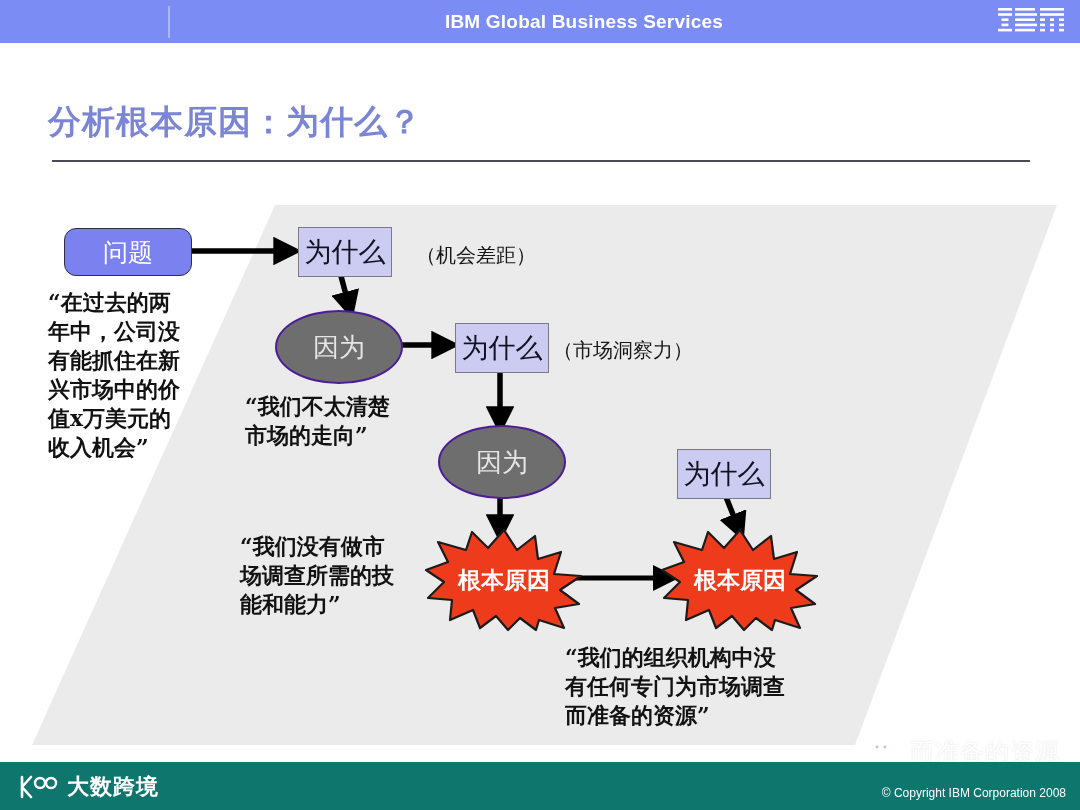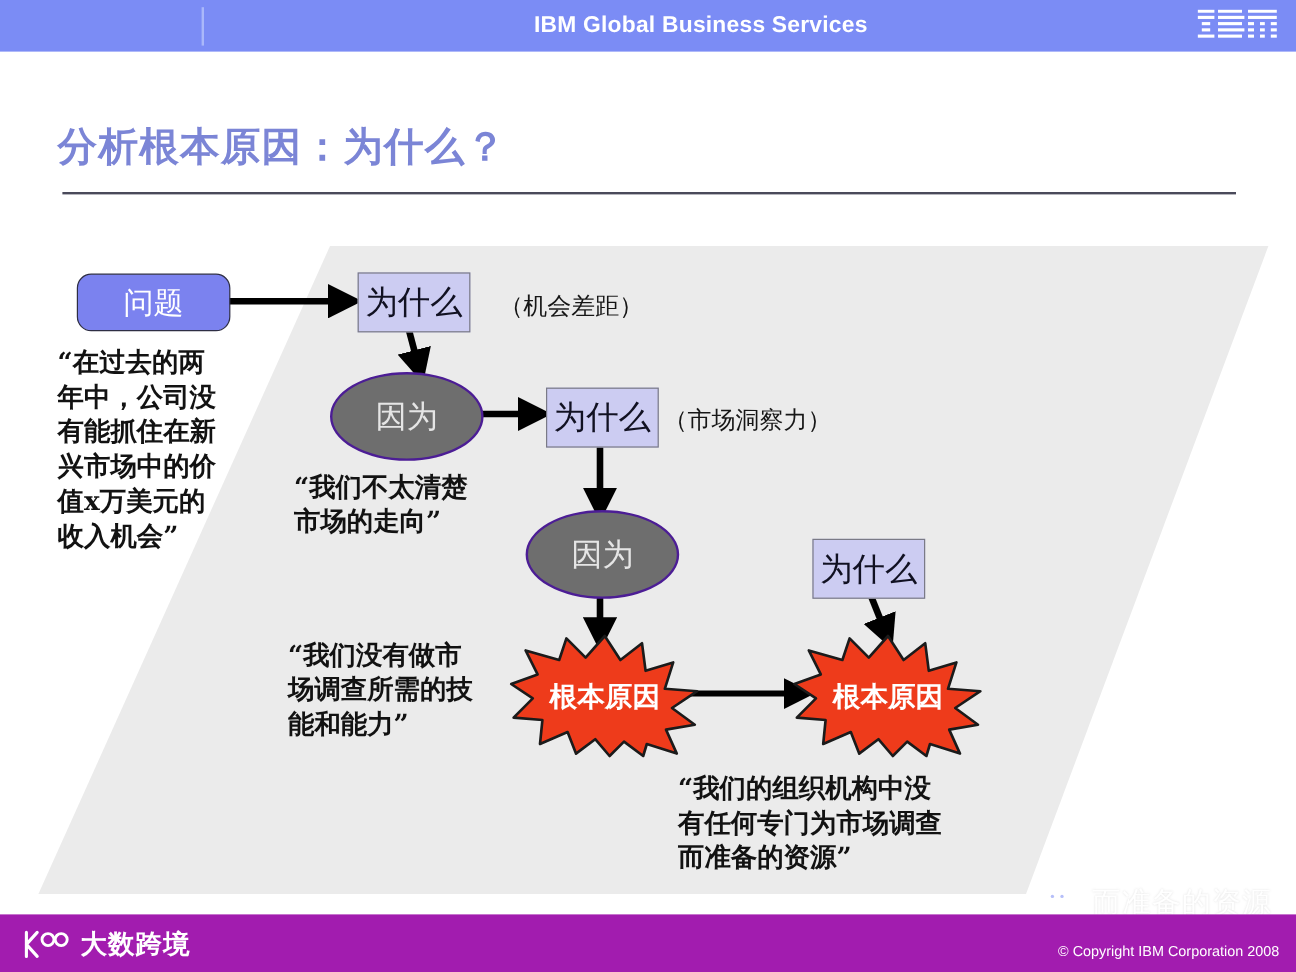--- a/index.html
+++ b/index.html
@@ -158,21 +158,21 @@
     color: #121212;
     font-weight: bold;
     font-family: "DejaVu Serif", "Liberation Serif", serif;
   }
 
   
   #footer-bar {
     position: absolute;
     left: 0; bottom: 0;
     width: 1080px; height: 48px;
-    background: #a21caf;
+    background: #0f766e;
   }
   #footer-logo {
     position: absolute;
     left: 18px; bottom: 8px;
     display: flex;
     align-items: center;
     gap: 9px;
   }
   #footer-logo-text {
     font-size: 22px;

